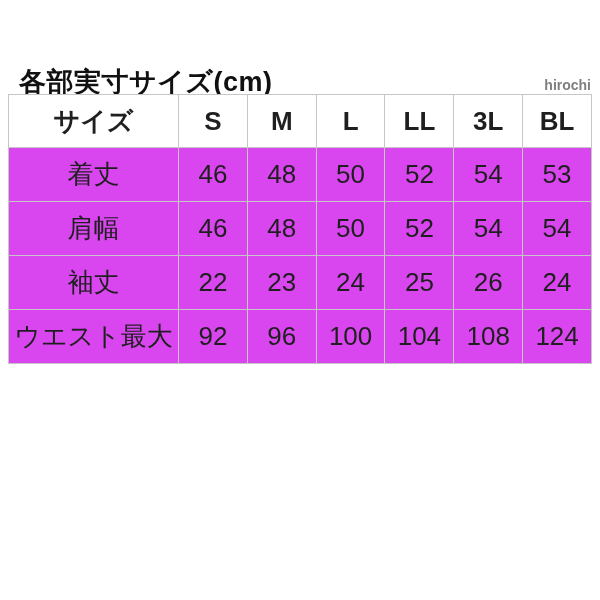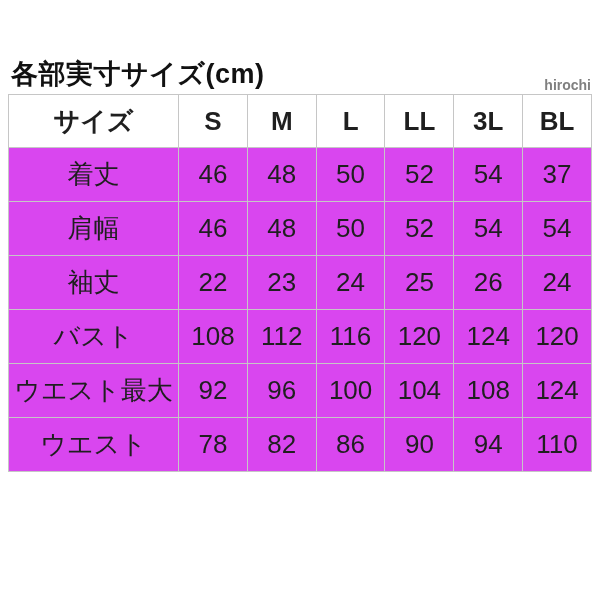--- a/index.html
+++ b/index.html
@@ -8,21 +8,21 @@
     height: 600px;
     background: #ffffff;
     position: relative;
     overflow: hidden;
     font-family: "Liberation Sans", "DejaVu Sans", sans-serif;
   }
   .page-title {
     position: absolute;
     left: 7px;
     top: 52px;
-    margin: 4px;
+    margin: 12px;
     font-size: 27px;
     font-weight: 700;
     color: #111111;
     letter-spacing: 0.5px;
     white-space: nowrap;
   }
   .watermark {
     position: absolute;
     top: 77px;
     right: 9px;
@@ -91,63 +91,45 @@
       </tr>
     </thead>
     <tbody>
       <tr>
         <td>着丈</td>
         <td>46</td>
         <td>48</td>
         <td>50</td>
         <td>52</td>
         <td>54</td>
-        <td>37</td>
+        <td>53</td>
       </tr>
       <tr>
         <td>肩幅</td>
         <td>46</td>
         <td>48</td>
         <td>50</td>
         <td>52</td>
         <td>54</td>
         <td>54</td>
       </tr>
       <tr>
         <td>袖丈</td>
         <td>22</td>
         <td>23</td>
         <td>24</td>
         <td>25</td>
         <td>26</td>
         <td>24</td>
       </tr>
       <tr>
-        <td>バスト</td>
-        <td>108</td>
-        <td>112</td>
-        <td>116</td>
-        <td>120</td>
-        <td>124</td>
-        <td>120</td>
-      </tr>
-      <tr>
         <td>ウエスト最大</td>
         <td>92</td>
         <td>96</td>
         <td>100</td>
         <td>104</td>
         <td>108</td>
         <td>124</td>
       </tr>
-      <tr>
-        <td>ウエスト</td>
-        <td>78</td>
-        <td>82</td>
-        <td>86</td>
-        <td>90</td>
-        <td>94</td>
-        <td>110</td>
-      </tr>
     </tbody>
   </table>
 
 </div>
 
 </body></html>

